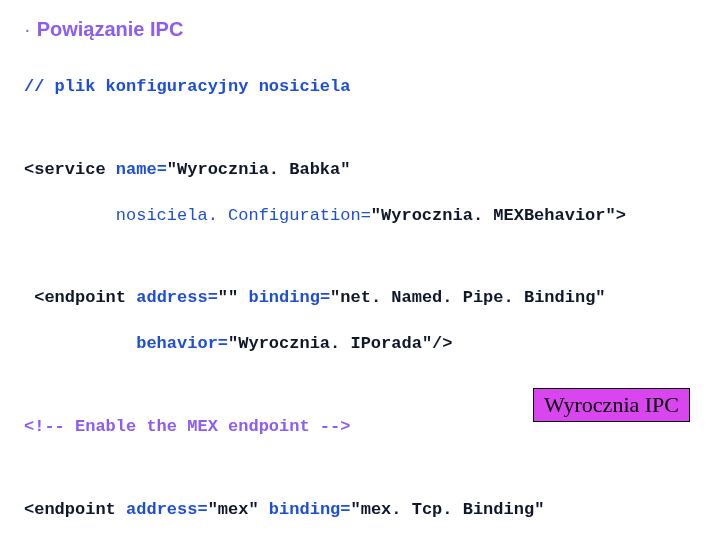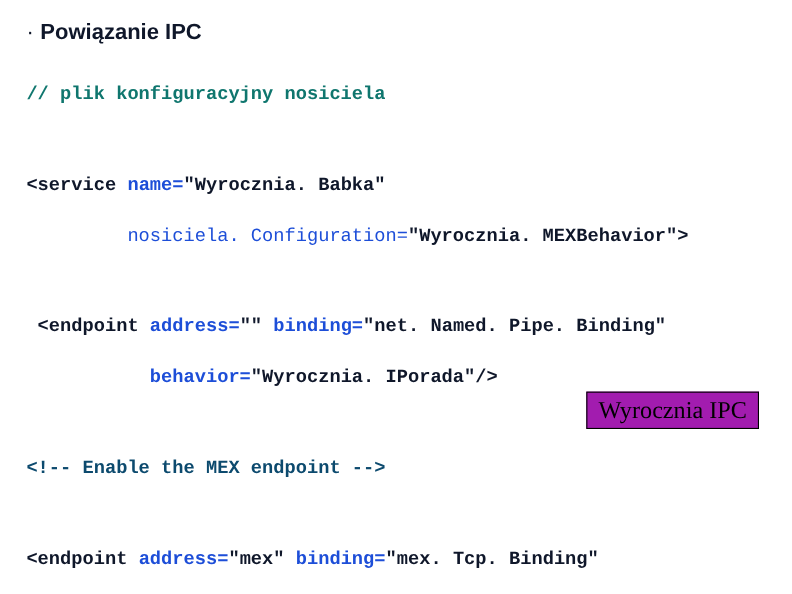--- a/index.html
+++ b/index.html
@@ -9,49 +9,49 @@
     background: #fff;
     width: 720px;
     height: 540px;
     box-sizing: border-box;
     position: relative;
   }
   .title-row {
     font-family: Arial, sans-serif;
     font-size: 20px;
     font-weight: bold;
-    color: #0f172a;
+    color: #8b5cf6;
     margin-bottom: 12px;
   }
   .title-row .bullet {
     font-weight: normal;
     margin-right: 6px;
   }
   .code {
     font-family: "Courier New", monospace;
     font-size: 17px;
     line-height: 1.35;
     white-space: pre;
   }
   .bold { font-weight: bold; }
-  .blue { color: #0f766e; }
+  .blue { color: #1d4ed8; }
   .teal { color: #0f172a; }
   .brown { color: #1d4ed8; }
-  .grey { color: #0c4a6e; }
+  .grey { color: #8b5cf6; }
   .line { margin: 0; }
   .spacer { height: 14px; }
   .label-box {
     position: absolute;
     right: 30px;
-    top: 356px;
+    top: 388px;
     border: 1px solid #000;
     padding: 3px 10px;
     font-family: "Times New Roman", Times, serif;
     font-size: 22px;
-    background: #a21caf;
+    background: #d946ef;
   }
 </style>
 </head>
 <body>
 
 <div class="title-row">
   <span class="bullet">·</span><span>Powiązanie IPC</span>
 </div>
 
 <div class="code">

